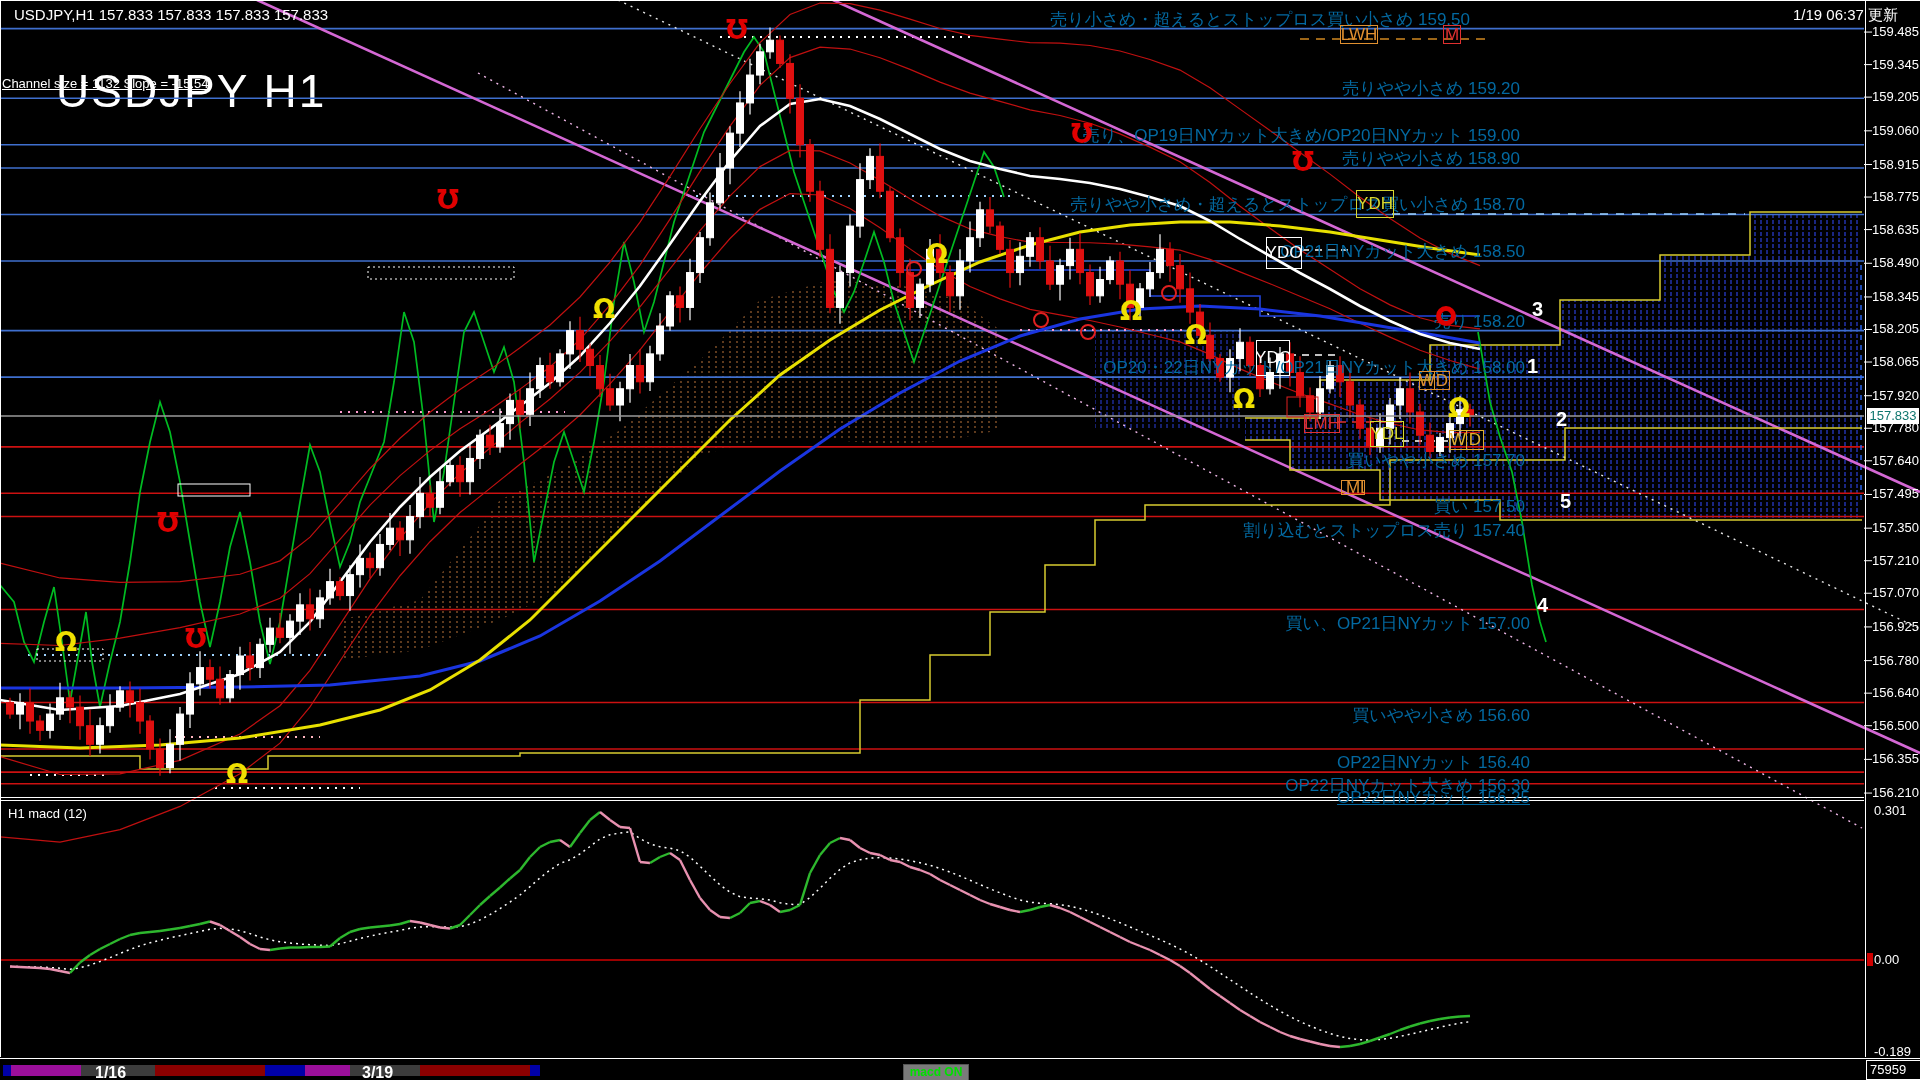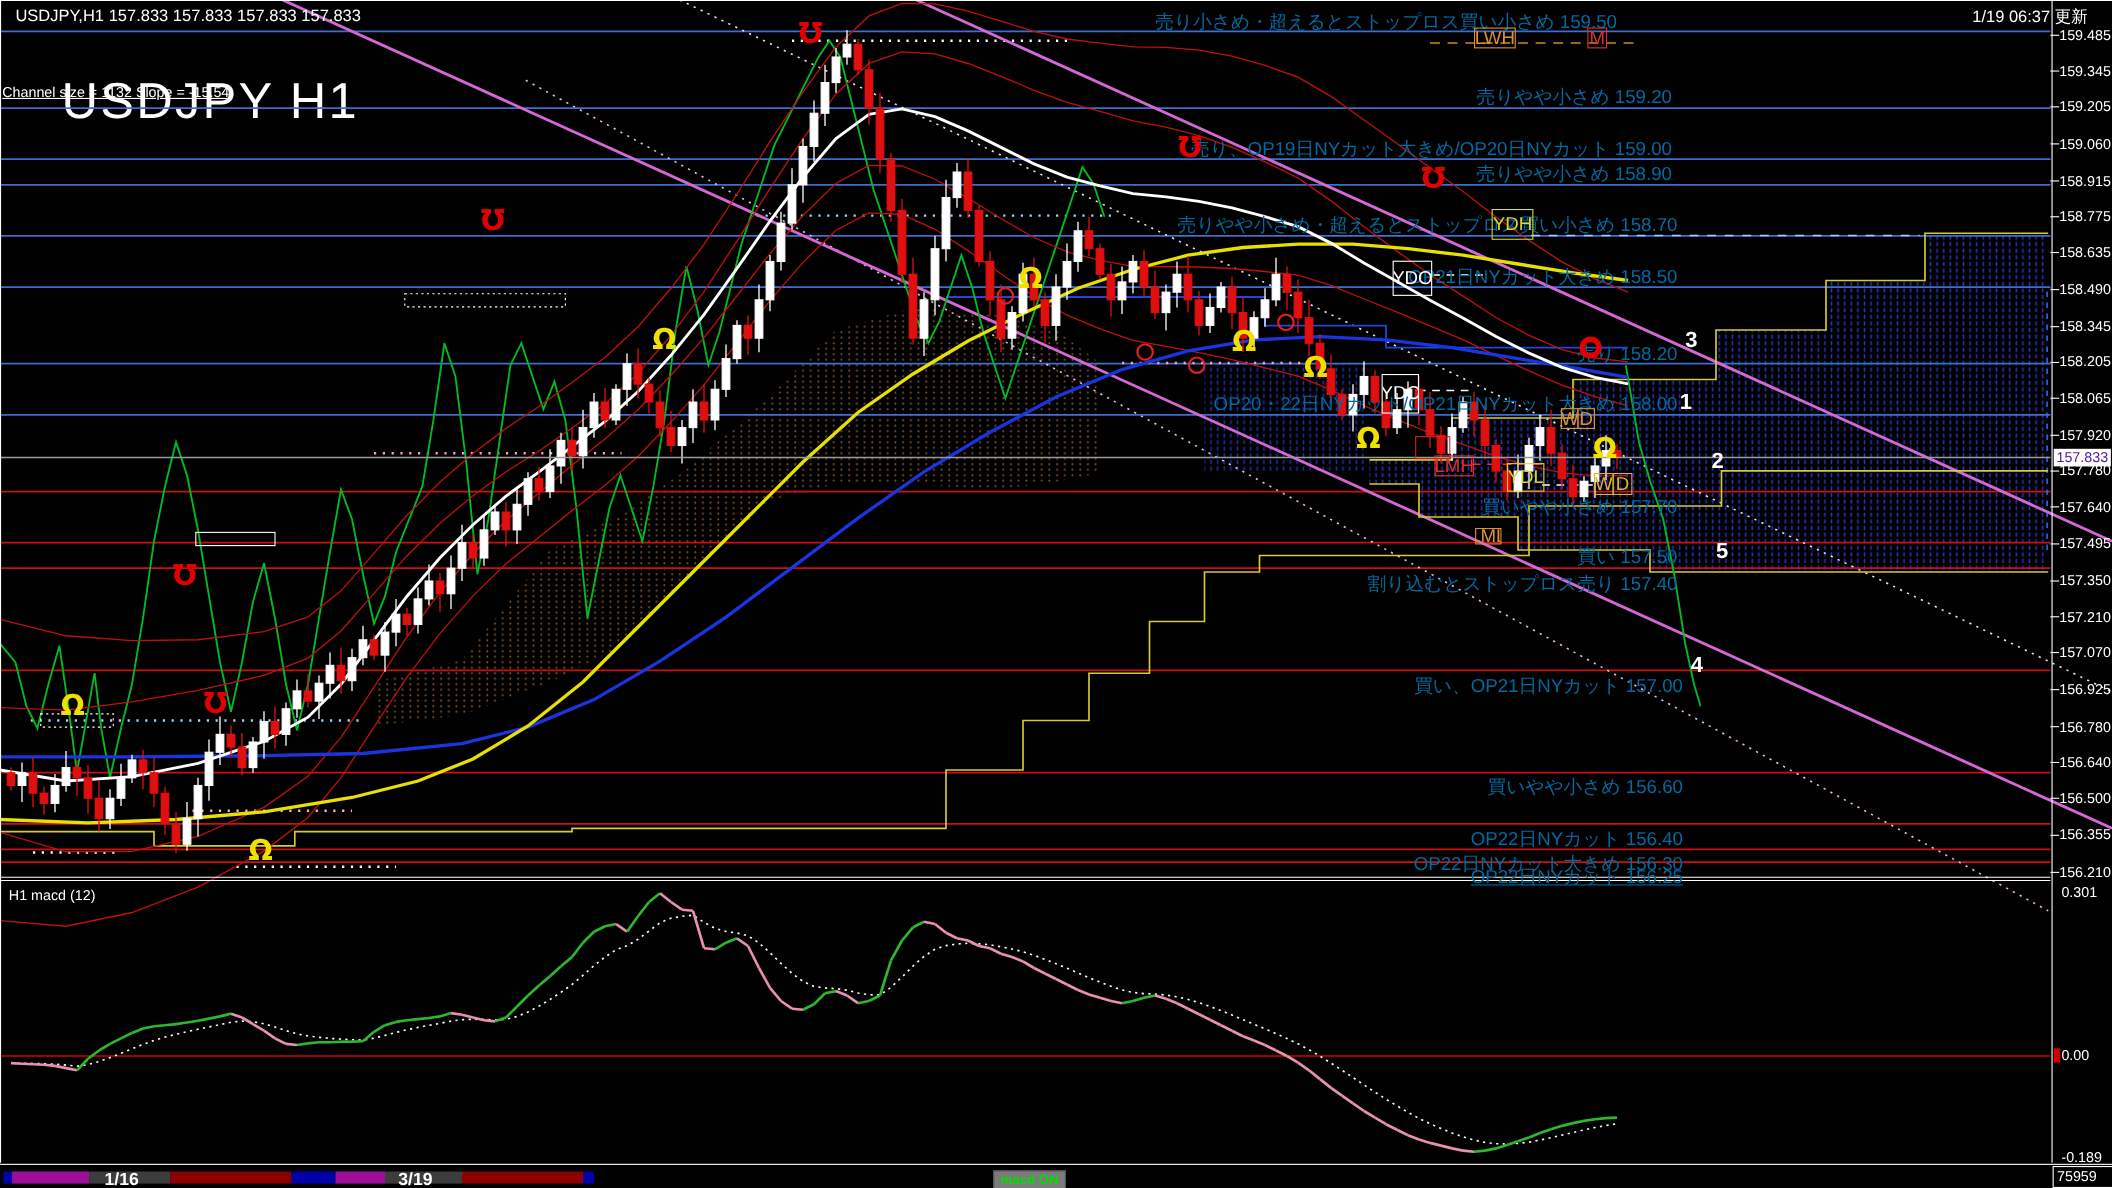--- a/index.html
+++ b/index.html
@@ -16,21 +16,21 @@
   .ann{position:absolute;color:#0369a1;font-size:17px;white-space:nowrap;}
   .numlbl{position:absolute;color:#fff;font-size:20px;font-weight:bold;}
   .lblbox{position:absolute;border:1px solid;font-size:17px;display:flex;align-items:center;
           justify-content:center;white-space:nowrap;overflow:hidden;background:transparent;}
   .sym{position:absolute;font-weight:bold;font-size:26px;line-height:22px;width:26px;height:24px;
        text-align:center;font-family:"DejaVu Sans",sans-serif;}
   .sym.down{transform:rotate(180deg);}
   .donut{position:absolute;width:10px;height:10px;border:5px solid #e00000;border-radius:50%;}
   .mkcirc{position:absolute;width:12px;height:12px;border:2px solid #e02020;border-radius:50%;}
   .axis-tick{position:absolute;left:1872px;color:#fff;font-size:13px;white-space:nowrap;}
-  #cur-price{position:absolute;left:1867px;width:52px;height:16px;background:#fff;color:#4c1d95;
+  #cur-price{position:absolute;left:1867px;width:52px;height:16px;background:#fff;color:#0f766e;
              font-size:13px;text-align:center;line-height:16px;}
   .macd-tick{position:absolute;left:1874px;color:#fff;font-size:13px;}
   #zero-mark{position:absolute;left:1867px;width:6px;height:13px;background:#d00000;}
   #vol-box{position:absolute;left:1866px;top:1060px;width:52px;height:18px;border:1px solid #fff;
            color:#fff;font-size:13px;text-align:left;padding-left:3px;line-height:18px;}
   #time-strip{position:absolute;left:0;top:1058px;width:1920px;height:22px;background:#000;
               border-top:1px solid #fff;}
   .tseg{position:absolute;top:6px;height:11px;}
   .tlabel{position:absolute;top:5px;color:#fff;font-size:16px;font-weight:bold;white-space:nowrap;}
   #macd-btn{position:absolute;left:903px;top:1064px;width:64px;height:16px;background:#7b7b7b;

